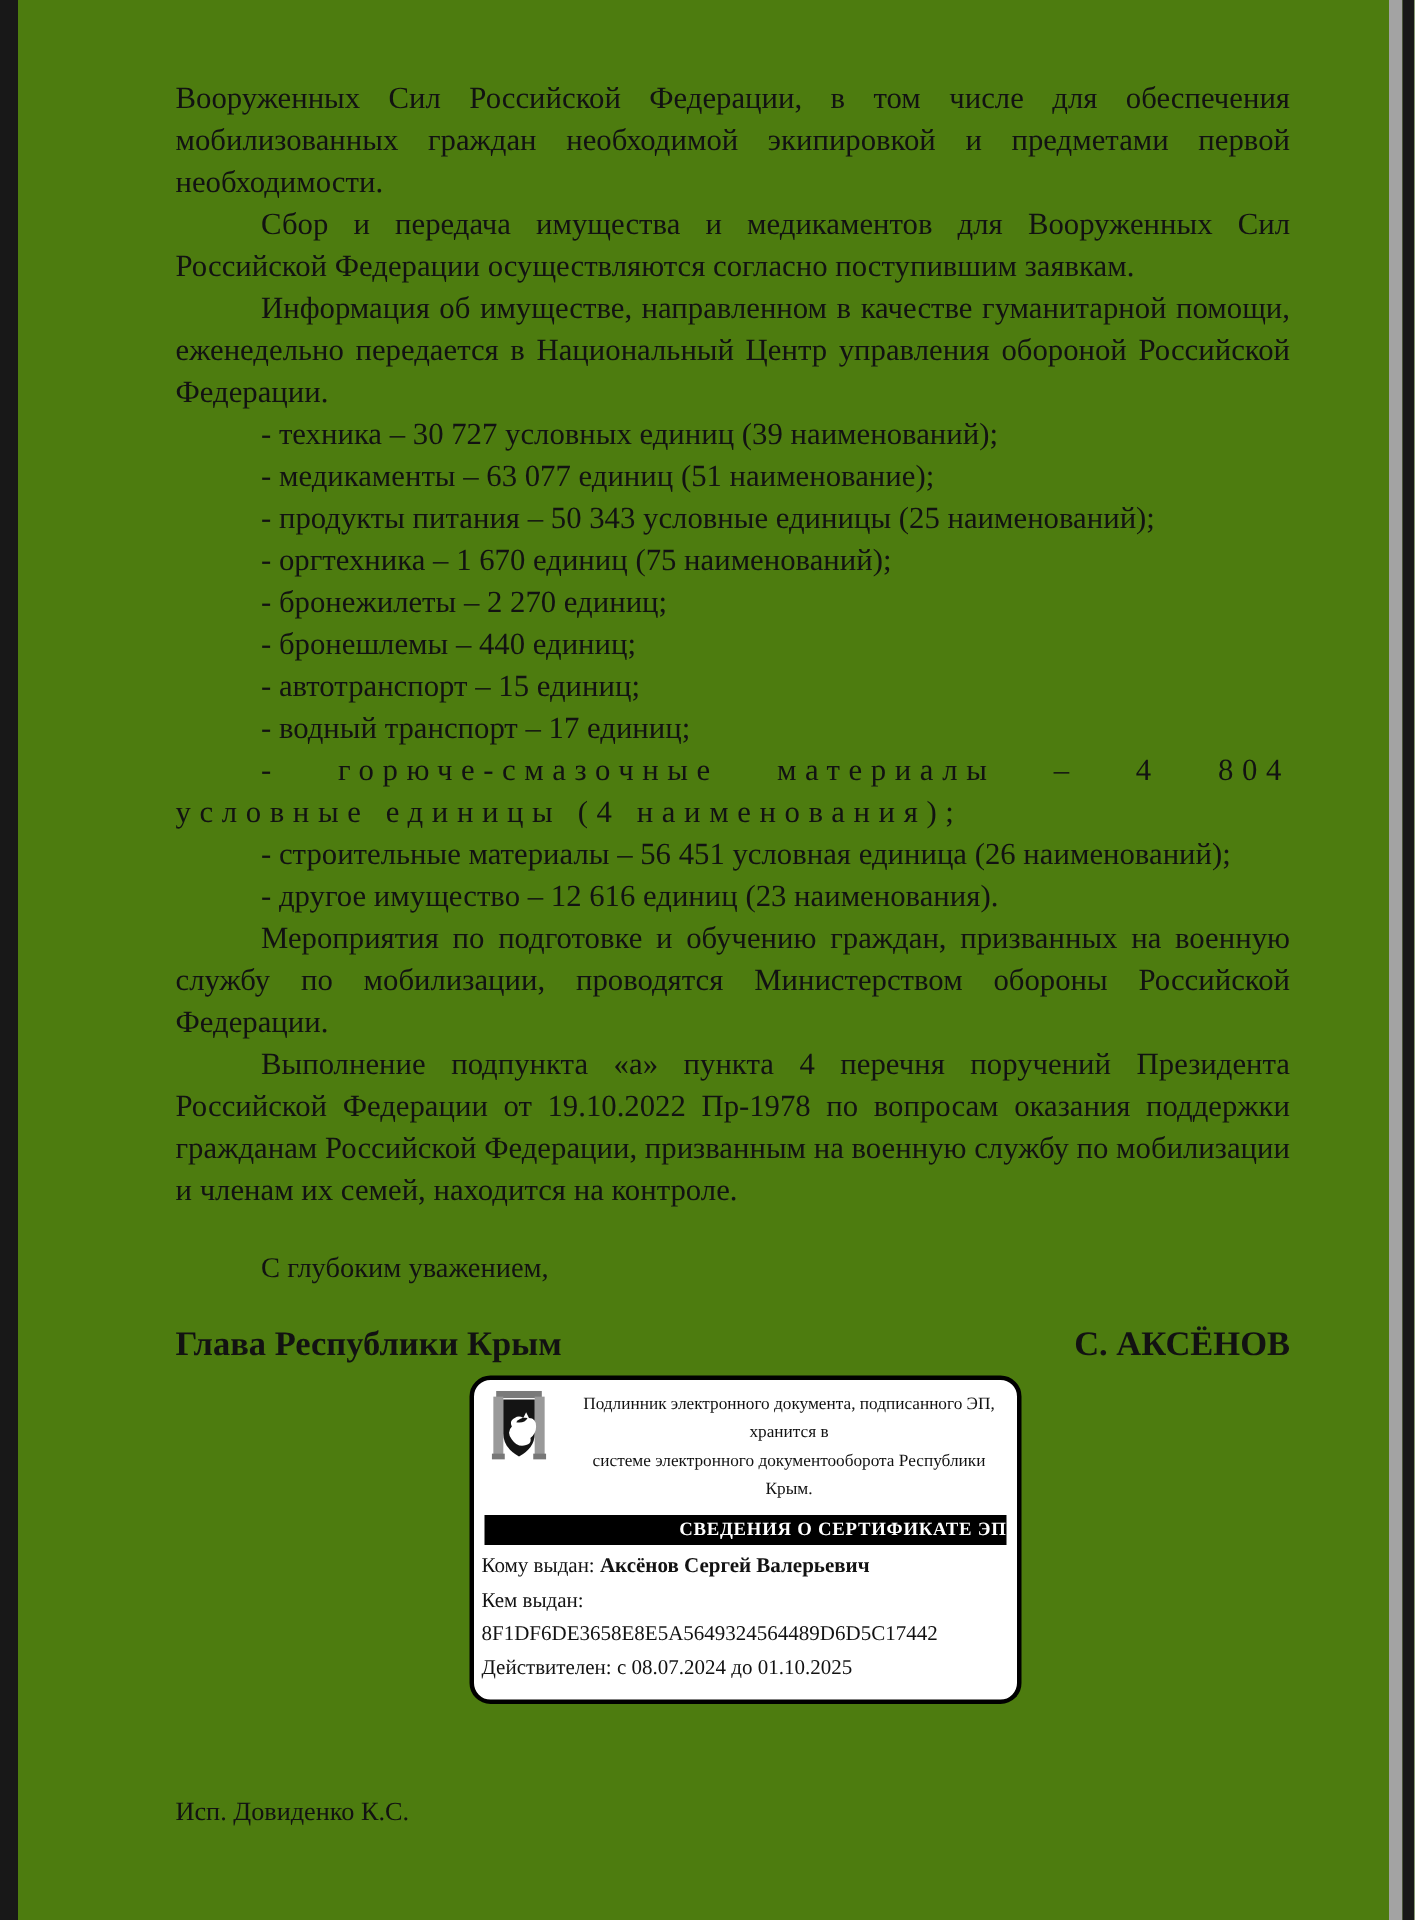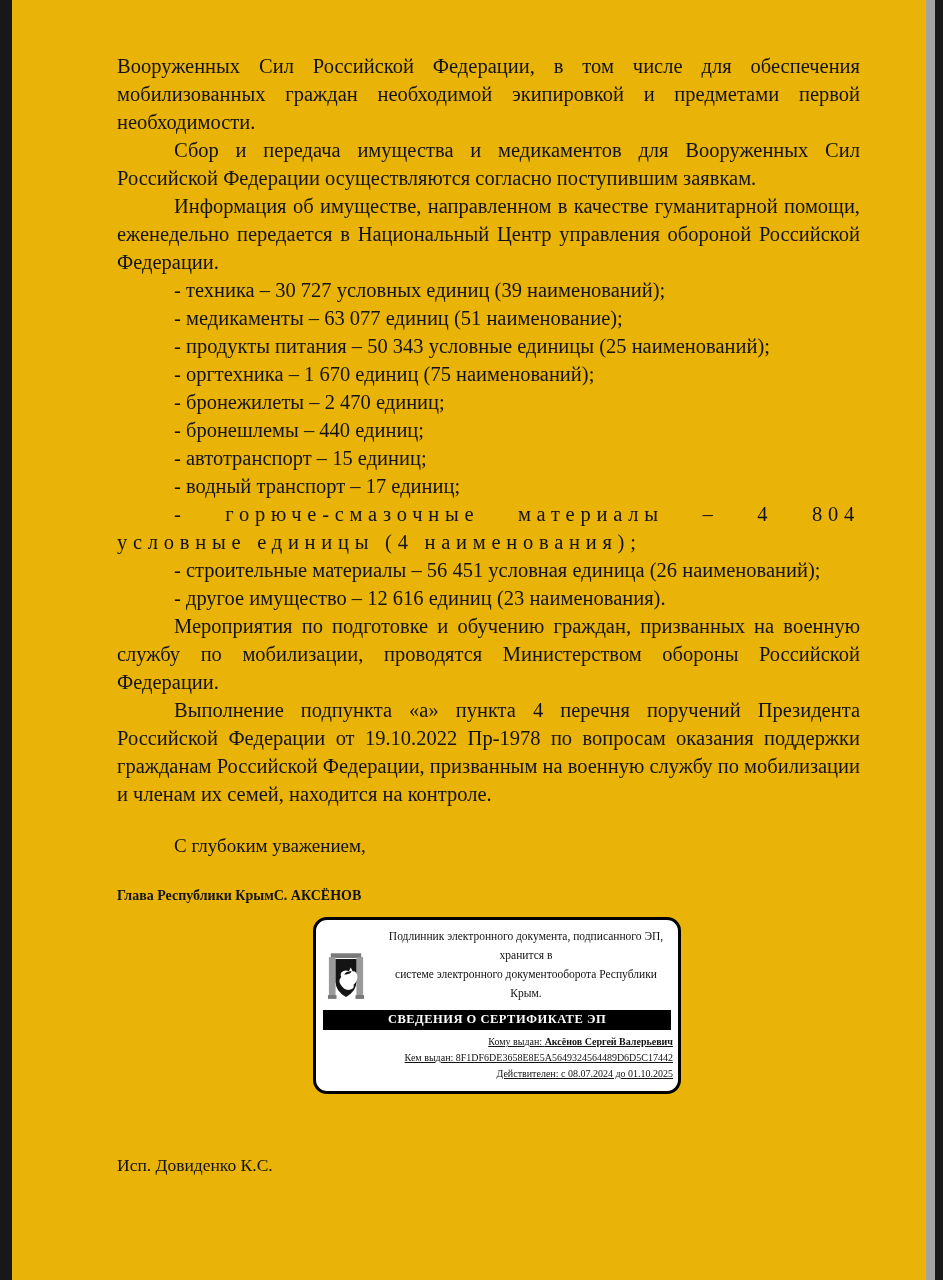--- a/index.html
+++ b/index.html
@@ -3,21 +3,21 @@
 <meta charset="utf-8">
 <style>
   html, body {
     margin: 0; padding: 0;
     width: 943px; height: 1280px;
     background: #fdfdfd;
     overflow: hidden;
     font-family: "Liberation Serif", "DejaVu Serif", serif;
     color: #121212;
   }
-  .page { position: relative; width: 943px; height: 1280px; background: #eab308; }
+  .page { position: relative; width: 943px; height: 1280px; background: #4d7c0f; }
 
   
   .edge-left  { position: absolute; left: 0; top: 0; width: 12px; height: 1280px; background: #181818; }
   .edge-right-grey  { position: absolute; left: 926px; top: 0; width: 9px; height: 1280px; background: #a3a3a3; }
   .edge-right-black { position: absolute; left: 935px; top: 0; width: 8px; height: 1280px; background: #181818; }
 
   .doc { position: absolute; left: 117px; top: 52px; width: 743px; }
 
   p.para {
     margin: 0;
@@ -32,61 +32,61 @@
   .closing {
     margin: 24px 0 0 0;
     font-size: 19px;
     line-height: 28px;
     text-indent: 57px;
   }
 
   .sigrow {
     margin-top: 22px;
     display: flex;
+    justify-content: space-between;
     align-items: baseline;
-    font-size: 14px;
+    font-size: 23px;
     font-weight: bold;
     line-height: 28px;
   }
 
   
   .stamp {
     margin-top: 7px;
     margin-left: 196px;
     width: 352px;
     border: 3px solid #000;
     border-radius: 14px;
     background: #fff;
     padding: 7px 5px 9px 5px;
     box-sizing: content-box;
   }
-  .stamp-top { display: flex; align-items: flex-end; gap: 20px; padding: 0 6px; }
+  .stamp-top { display: flex; align-items: flex-start; gap: 20px; padding: 0 6px; }
   .emblem { width: 38px; height: 50px; flex: 0 0 auto; }
   .stamp-note {
     flex: 1;
     font-size: 11.5px;
     line-height: 1.65;
     text-align: center;
   }
   .stamp-header {
     margin: 7px 2px 4px 2px;
     background: #000;
     color: #fff;
-    text-align: center;
+    text-align: right;
     font-weight: bold;
     font-size: 12.5px;
     line-height: 1.4;
     padding: 1px 0 2px 0;
     letter-spacing: 0.04em;
   }
   .stamp-line {
-    text-align: right;
-    font-size: 10px;
+    text-align: left;
+    font-size: 14px;
     line-height: 1.6;
-    text-decoration: underline;
   }
   .stamp-line b { font-weight: bold; }
 
   .footer {
     margin-top: 58px;
     font-size: 17.5px;
     line-height: 1.55;
   }
 </style>
 </head>
@@ -100,21 +100,21 @@
   <div class="doc">
 
     <div id="paragraphs">
         <p class="para">Вооруженных Сил Российской Федерации, в том числе для обеспечения мобилизованных граждан необходимой экипировкой и предметами первой необходимости.</p>
         <p class="para indent">Сбор и передача имущества и медикаментов для Вооруженных Сил Российской Федерации осуществляются согласно поступившим заявкам.</p>
         <p class="para indent">Информация об имуществе, направленном в качестве гуманитарной помощи, еженедельно передается в Национальный Центр управления обороной Российской Федерации.</p>
         <p class="para indent">- техника – 30 727 условных единиц (39 наименований);</p>
         <p class="para indent">- медикаменты – 63 077 единиц (51 наименование);</p>
         <p class="para indent">- продукты питания – 50 343 условные единицы (25 наименований);</p>
         <p class="para indent">- оргтехника – 1 670 единиц (75 наименований);</p>
-        <p class="para indent">- бронежилеты – 2 470 единиц;</p>
+        <p class="para indent">- бронежилеты – 2 270 единиц;</p>
         <p class="para indent">- бронешлемы – 440 единиц;</p>
         <p class="para indent">- автотранспорт – 15 единиц;</p>
         <p class="para indent">- водный транспорт – 17 единиц;</p>
         <p class="para indent spaced">- горюче-смазочные материалы – 4 804 условные единицы (4 наименования);</p>
         <p class="para indent">- строительные материалы – 56 451 условная единица (26 наименований);</p>
         <p class="para indent">- другое имущество – 12 616 единиц (23 наименования).</p>
         <p class="para indent">Мероприятия по подготовке и обучению граждан, призванных на военную службу по мобилизации, проводятся Министерством обороны Российской Федерации.</p>
         <p class="para indent">Выполнение подпункта «а» пункта 4 перечня поручений Президента Российской Федерации от 19.10.2022 Пр-1978 по вопросам оказания поддержки гражданам Российской Федерации, призванным на военную службу по мобилизации и членам их семей, находится на контроле.</p>
       </div>
 

